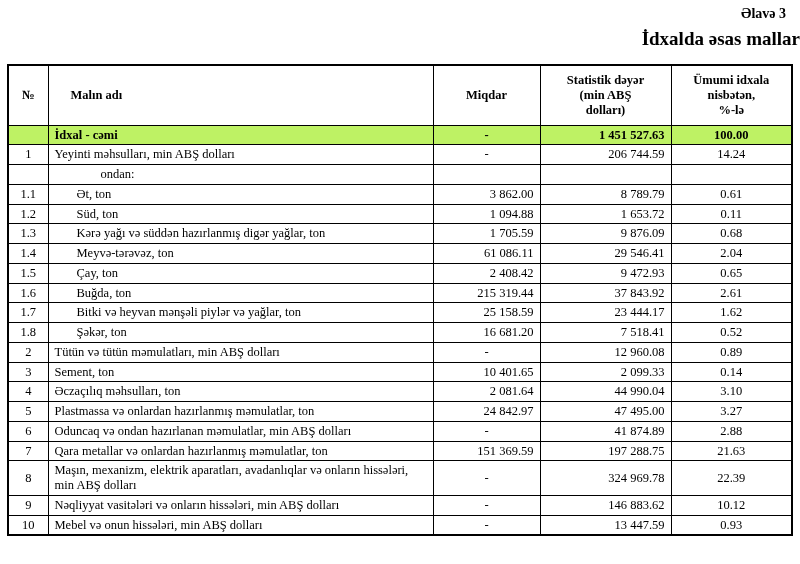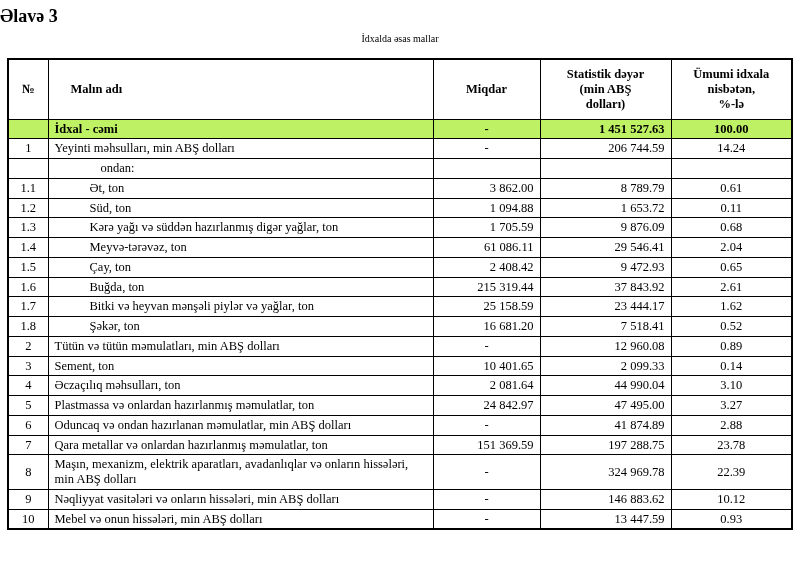--- a/index.html
+++ b/index.html
@@ -5,28 +5,29 @@
   * { box-sizing: border-box; margin: 0; padding: 0; }
   html, body {
     width: 800px;
     background: #ffffff;
     font-family: "Liberation Serif", "DejaVu Serif", serif;
     color: #000000;
   }
   body { height: 564px; overflow: hidden; }
 
   .appendix {
+    text-align: right;
     padding: 6px 14px 0 0;
     font-weight: bold;
-    font-size: 18px;
+    font-size: 14px;
   }
   .title {
-    text-align: center;
-    font-weight: normal;
-    font-size: 10px;
+    text-align: right;
+    font-weight: bold;
+    font-size: 19px;
     margin: 6px 0 14px 0;
   }
 
   table.main {
     border-collapse: collapse;
     width: 784px;
     margin: 0 auto;
     font-size: 12.5px;
     table-layout: fixed;
   }
@@ -52,21 +53,21 @@
   .col-pct { width: 121px; text-align: center; padding-right: 14px; }
 
   td.center { text-align: center; padding-right: 6px; }
 
   tr.total td {
     background: #bef264;
     font-weight: bold;
   }
   tr.bold td { font-weight: bold; }
 
-  tr.sub td.col-name { padding-left: 41px; }
+  tr.sub td.col-name { padding-left: 28px; }
   tr.subheader td.col-name { padding-left: 52px; }
 </style>
 </head>
 <body>
 
 <div class="appendix">Əlavə 3</div>
 <div class="title">İdxalda əsas mallar</div>
 
 <table class="main">
   <thead>
@@ -193,21 +194,21 @@
         <td class="col-name">Oduncaq və ondan hazırlanan məmulatlar, min ABŞ dolları</td>
         <td class="col-qty center">-</td>
         <td class="col-val">41 874.89</td>
         <td class="col-pct">2.88</td>
       </tr>
       <tr>
         <td class="col-no">7</td>
         <td class="col-name">Qara metallar və onlardan hazırlanmış məmulatlar, ton</td>
         <td class="col-qty">151 369.59</td>
         <td class="col-val">197 288.75</td>
-        <td class="col-pct">23.78</td>
+        <td class="col-pct">21.63</td>
       </tr>
       <tr>
         <td class="col-no">8</td>
         <td class="col-name">Maşın, mexanizm, elektrik aparatları, avadanlıqlar və onların hissələri, min ABŞ dolları</td>
         <td class="col-qty center">-</td>
         <td class="col-val">324 969.78</td>
         <td class="col-pct">22.39</td>
       </tr>
       <tr>
         <td class="col-no">9</td>

